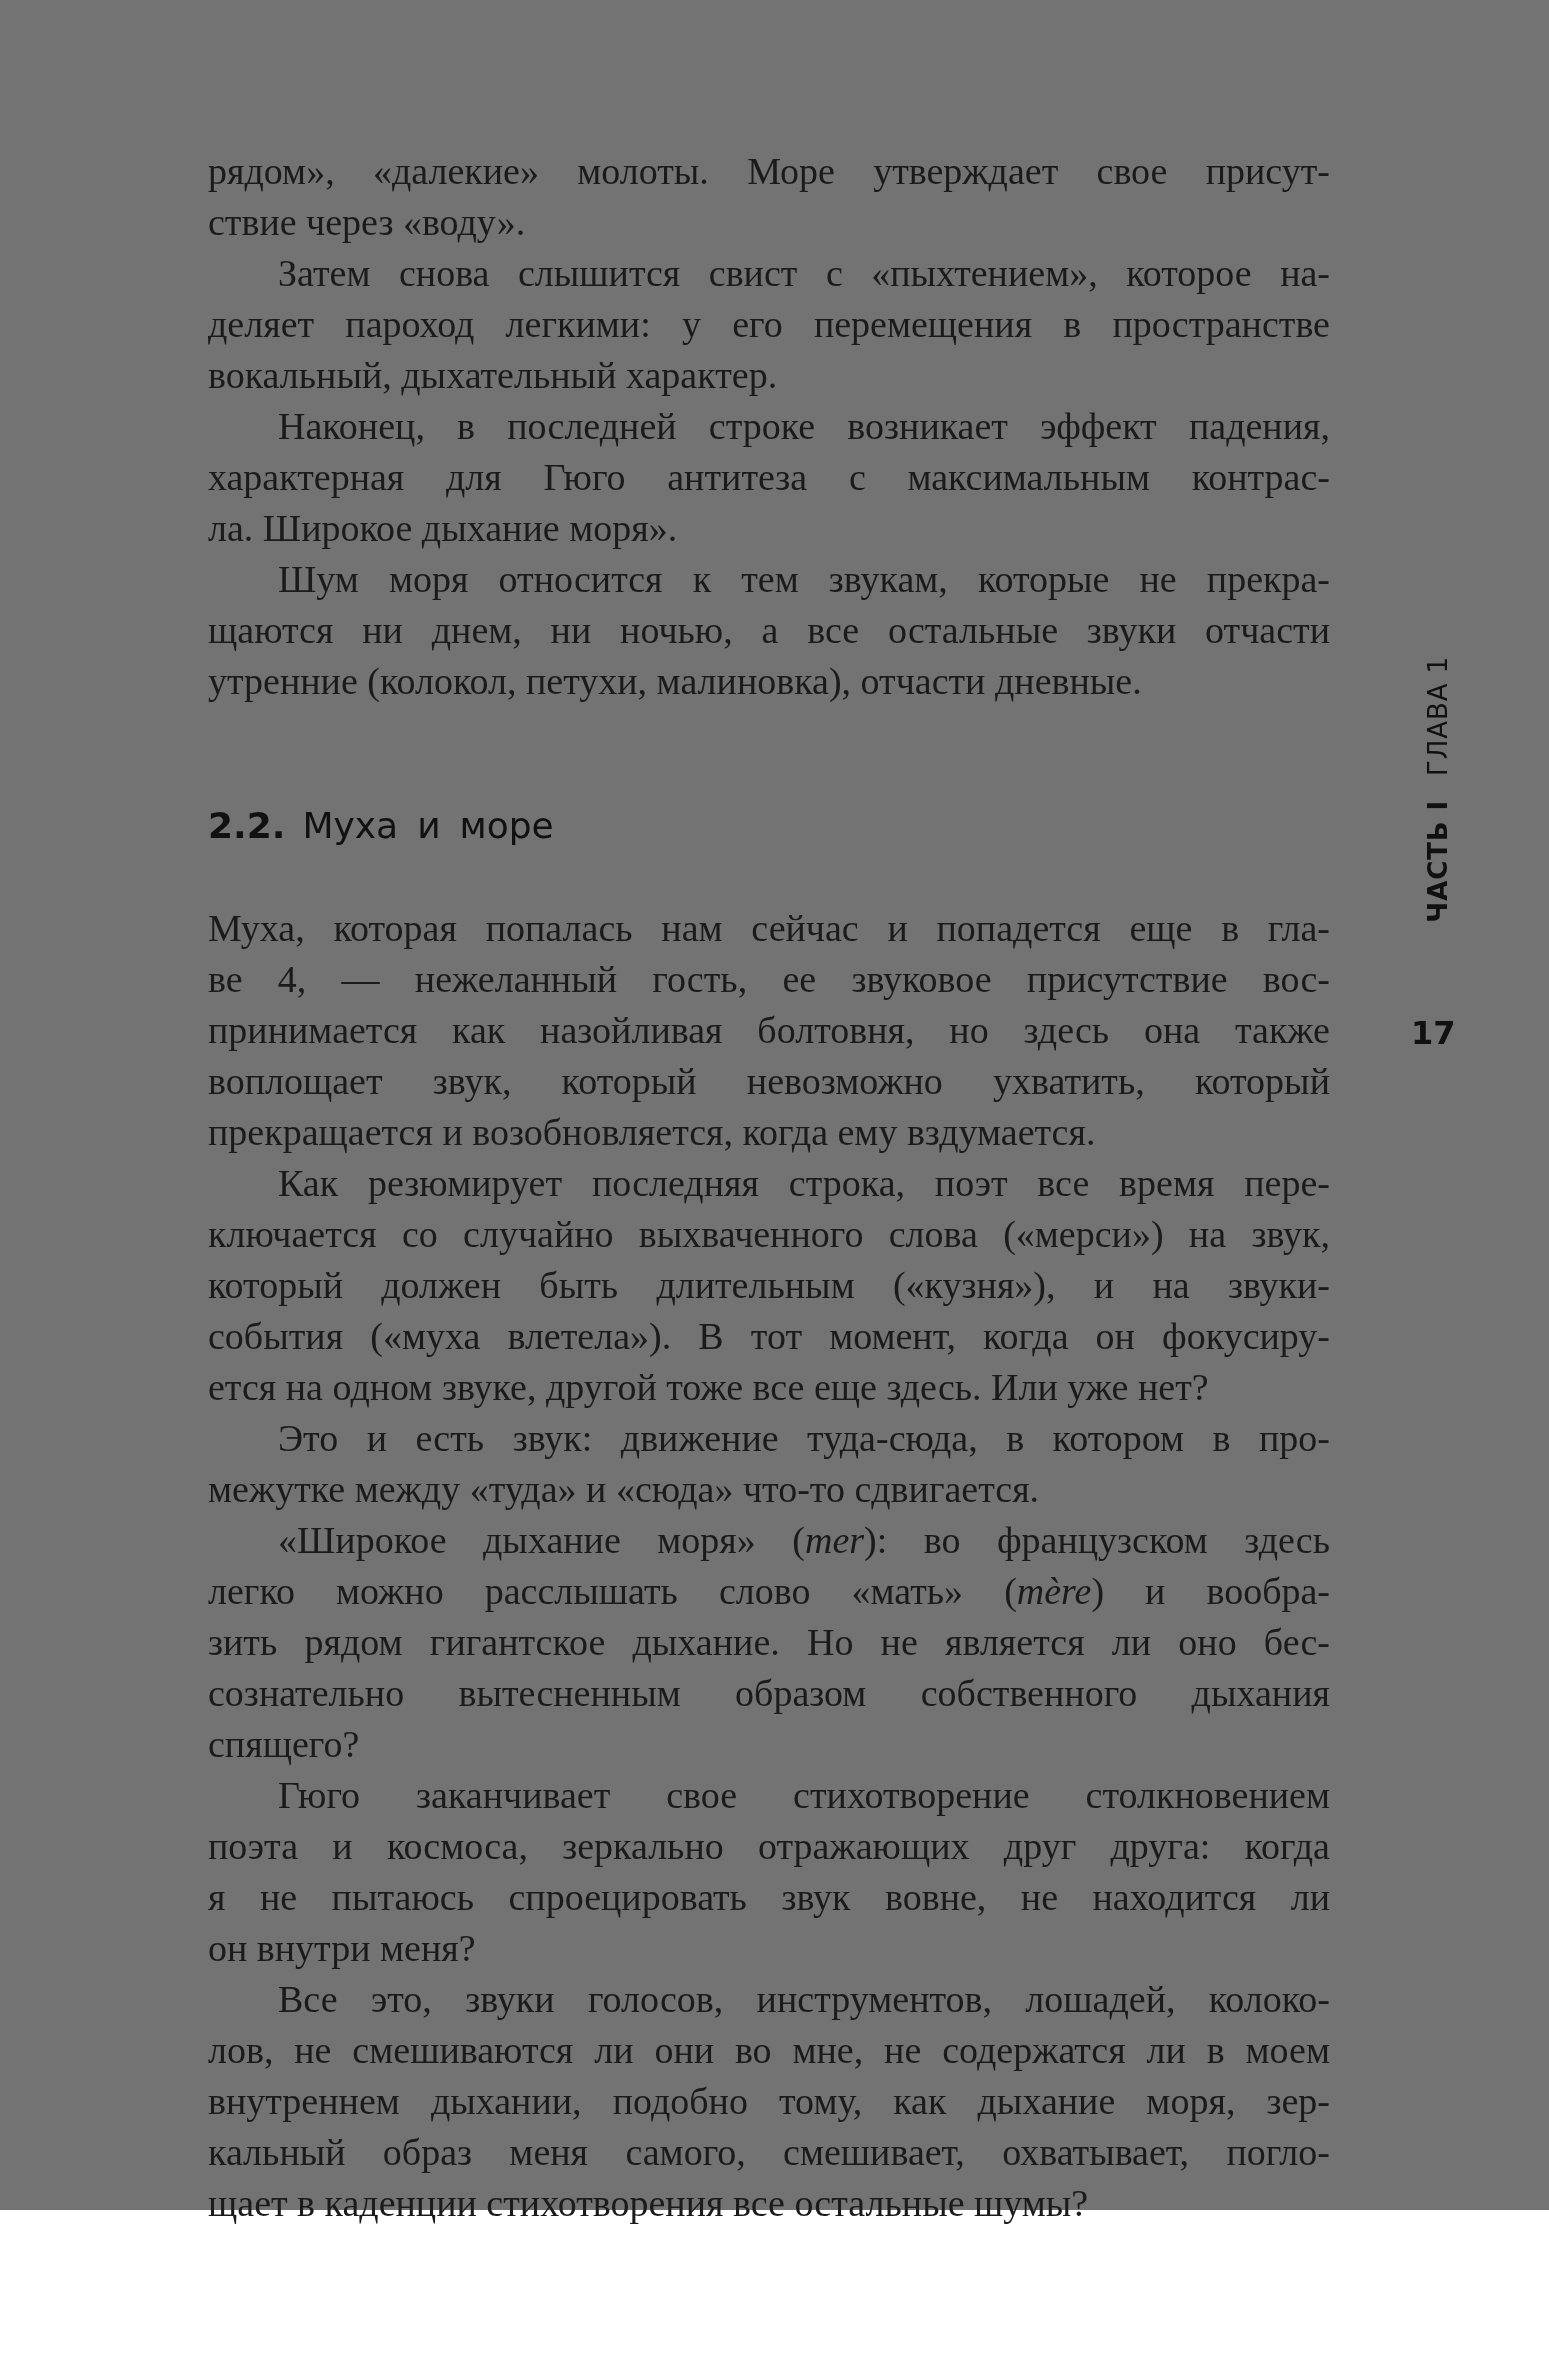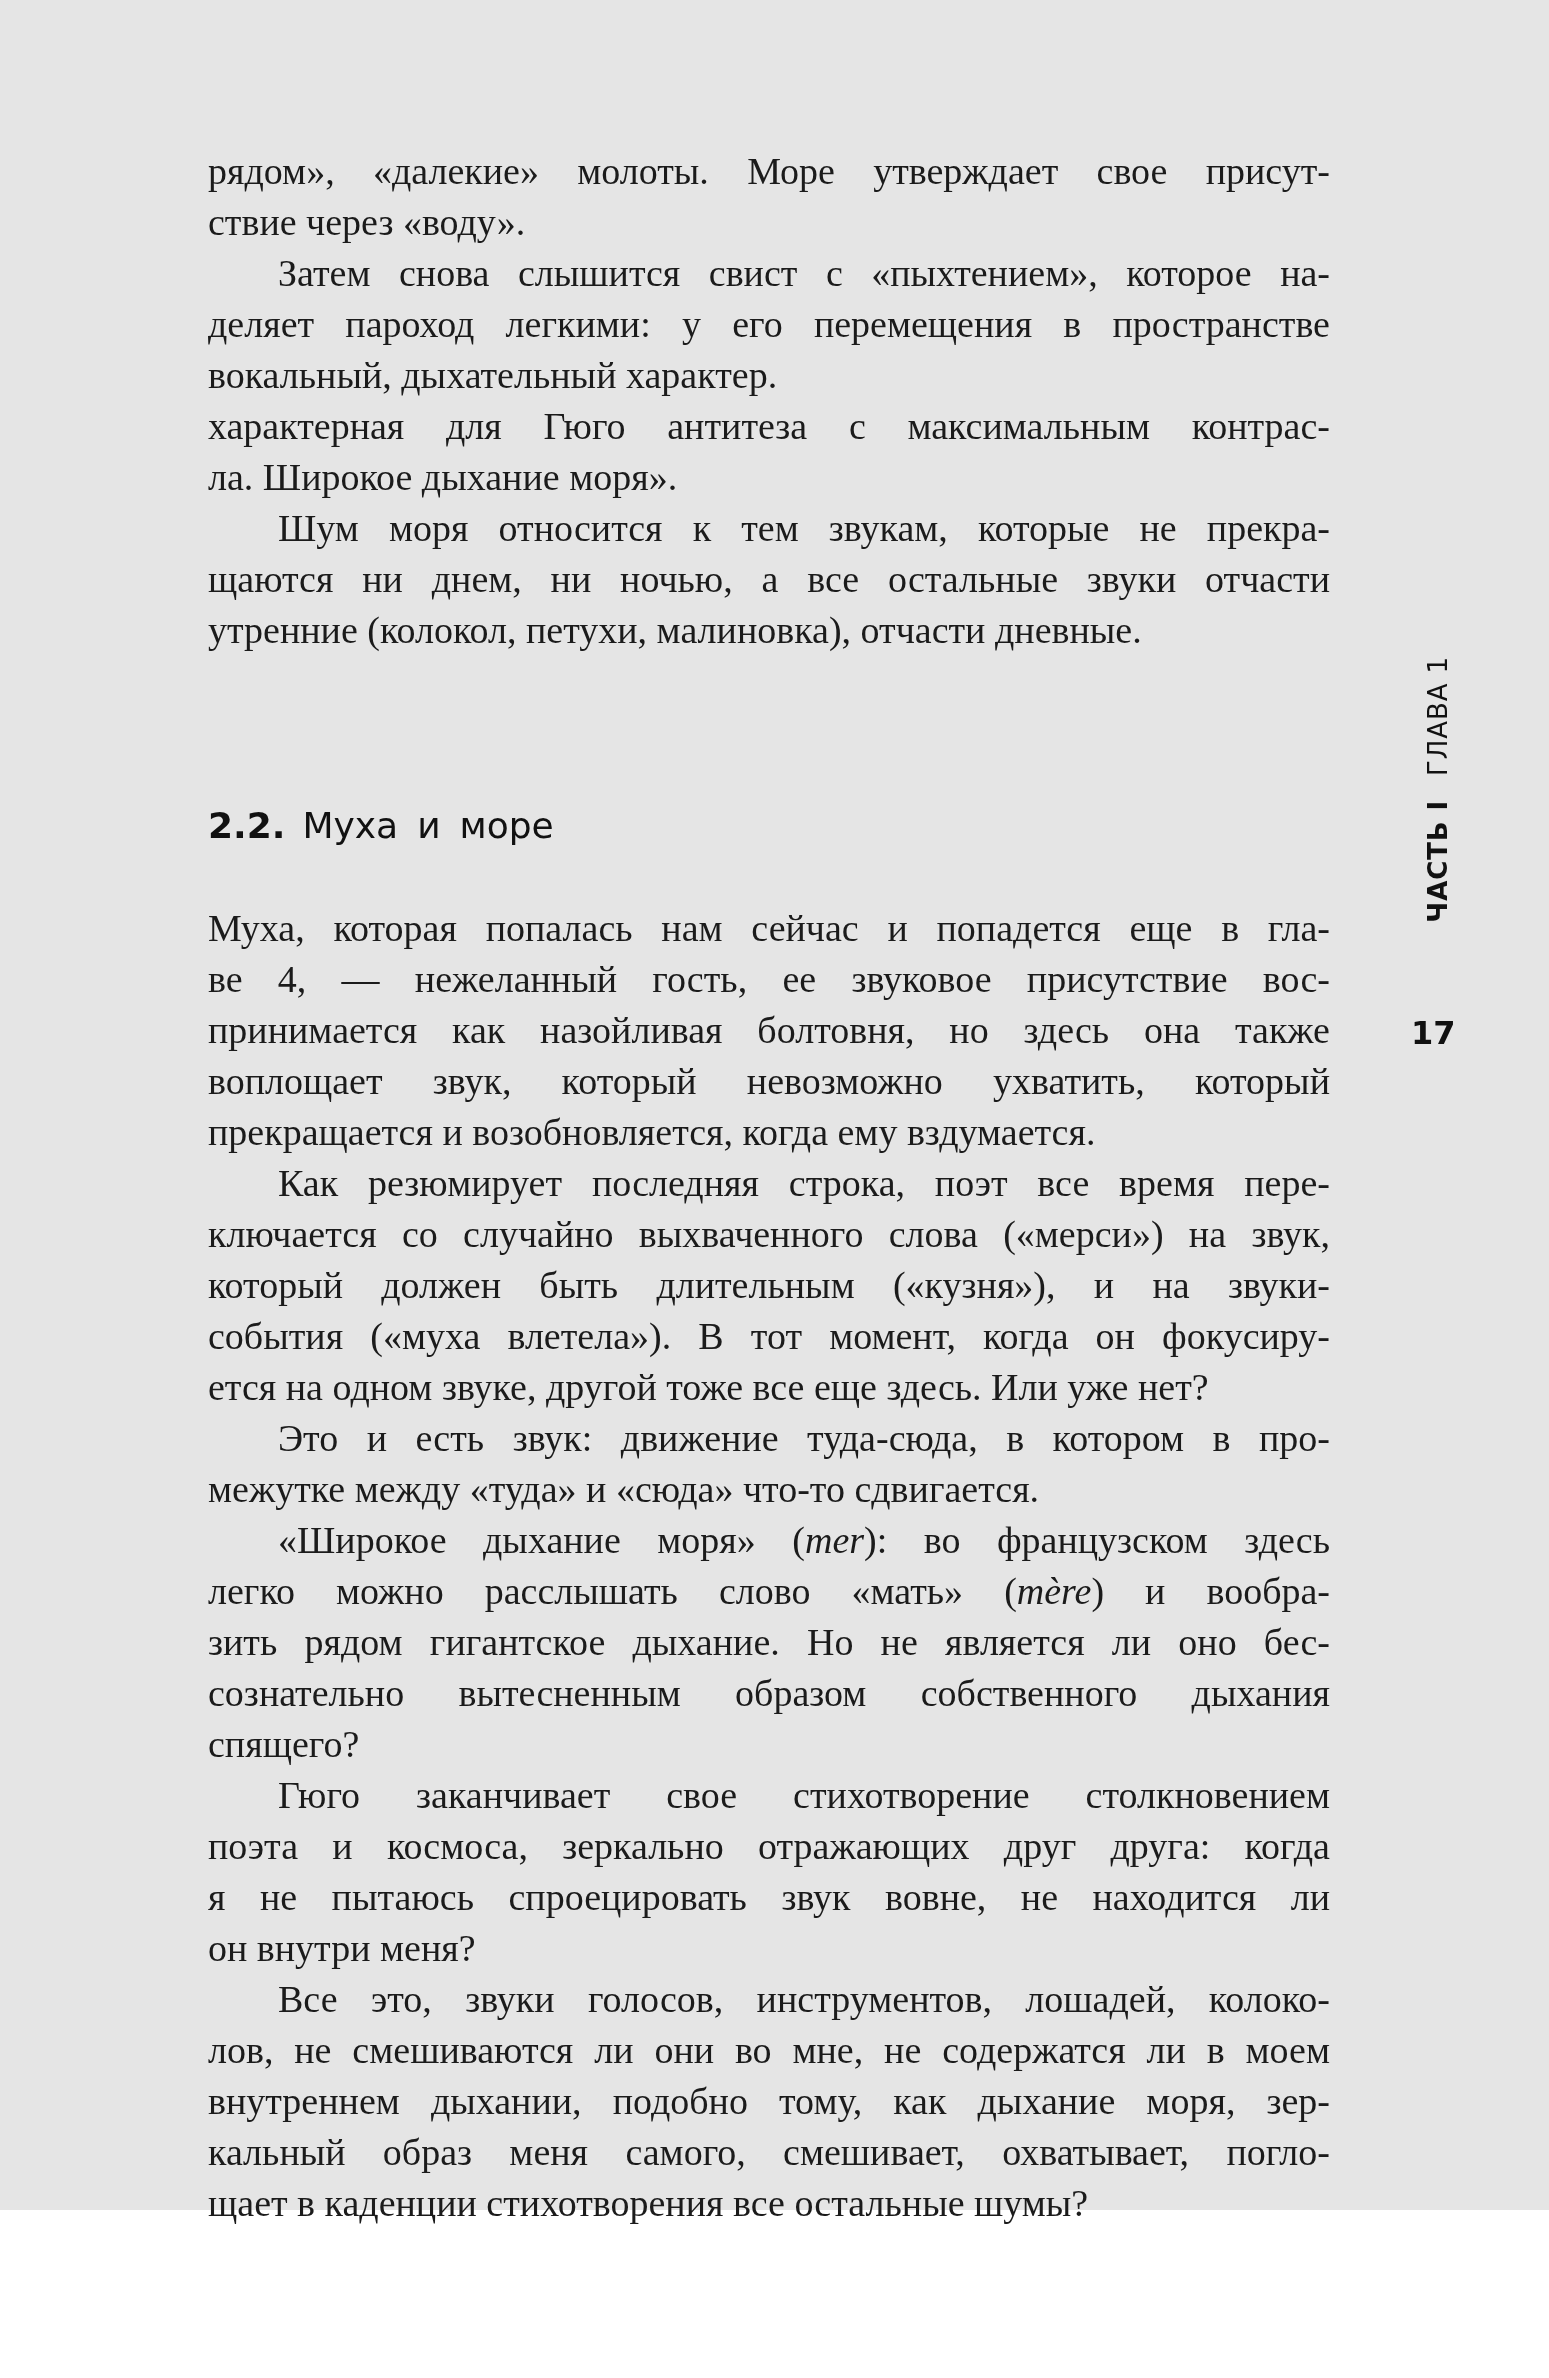--- a/index.html
+++ b/index.html
@@ -1,17 +1,17 @@
 <!DOCTYPE html>
 <html style="font-size:15px"><head>
 <meta charset="utf-8">
 <style>
   html, body { margin: 0; padding: 0; background: #ffffff; }
   body { width: 1550px; height: 2379px; position: relative; overflow: hidden; color: #1a1a1a; }
-  .page { position: absolute; left: 0; top: 0; width: 1550px; height: 2210px; background: #e5e5e5; }
+  .page { position: absolute; left: 0; top: 0; width: 1550px; height: 2210px; background: #737373; }
   .text-block { position: absolute; left: 208px; width: 1122px; font-family: "Liberation Serif", "DejaVu Serif", serif; font-size: 38px; line-height: 51px; color: #1b1b1b; }
   .line { display: block; white-space: nowrap; text-align: justify; text-align-last: justify; height: 51px; }
   .line.last { text-align-last: left; }
   .line.indent { padding-left: 70px; }
   .line i { font-style: italic; }
   .heading { position: absolute; left: 208px; top: 798px; font-family: "DejaVu Sans", "Liberation Sans", sans-serif; font-size: 36px; line-height: 56px; color: #111; white-space: nowrap; }
   .heading .num { font-weight: bold; margin-right: 17px; text-align: center; }
   .heading .title { font-weight: normal; word-spacing: 7.5px; }
   .sidebar { position: absolute; left: 1405px; top: 656px; width: 66px; height: 309px; }
   .running-head { position: absolute; left: 0; top: 0; width: 309px; height: 66px; transform-origin: 0 0; transform: translate(0px, 309px) rotate(-90deg); display: flex; align-items: center; justify-content: flex-end; font-family: "DejaVu Sans", "Liberation Sans", sans-serif; font-size: 26px; color: #111; white-space: nowrap; letter-spacing: 0.9px; }
@@ -23,20 +23,21 @@
 <body>
 
 <div class="page">
 
   <div class="text-block" id="block-top" style="top:146px;">
       <div class="line">рядом», «далекие» молоты. Море утверждает свое присут-</div>
       <div class="line last">ствие через «воду».</div>
       <div class="line indent">Затем снова слышится свист с «пыхтением», которое на-</div>
       <div class="line">деляет пароход легкими: у его перемещения в пространстве</div>
       <div class="line last">вокальный, дыхательный характер.</div>
+      <div class="line indent">Наконец, в последней строке возникает эффект падения,</div>
       <div class="line">характерная для Гюго антитеза с максимальным контрас-</div>
       <div class="line last">ла. Широкое дыхание моря».</div>
       <div class="line indent">Шум моря относится к тем звукам, которые не прекра-</div>
       <div class="line">щаются ни днем, ни ночью, а все остальные звуки отчасти</div>
       <div class="line last">утренние (колокол, петухи, малиновка), отчасти дневные.</div>
     </div>
 
   <div class="heading">
     <span class="num">2.2.</span><span class="title">Муха и море</span>
   </div>

